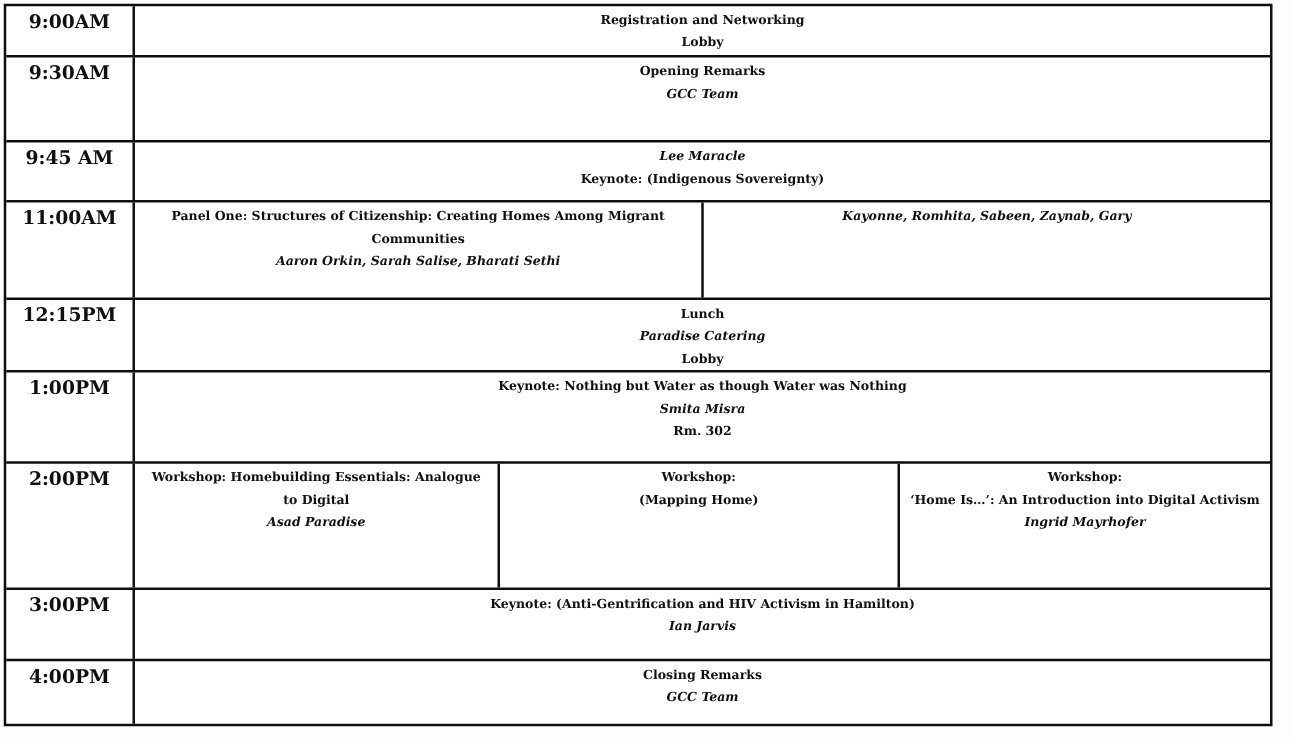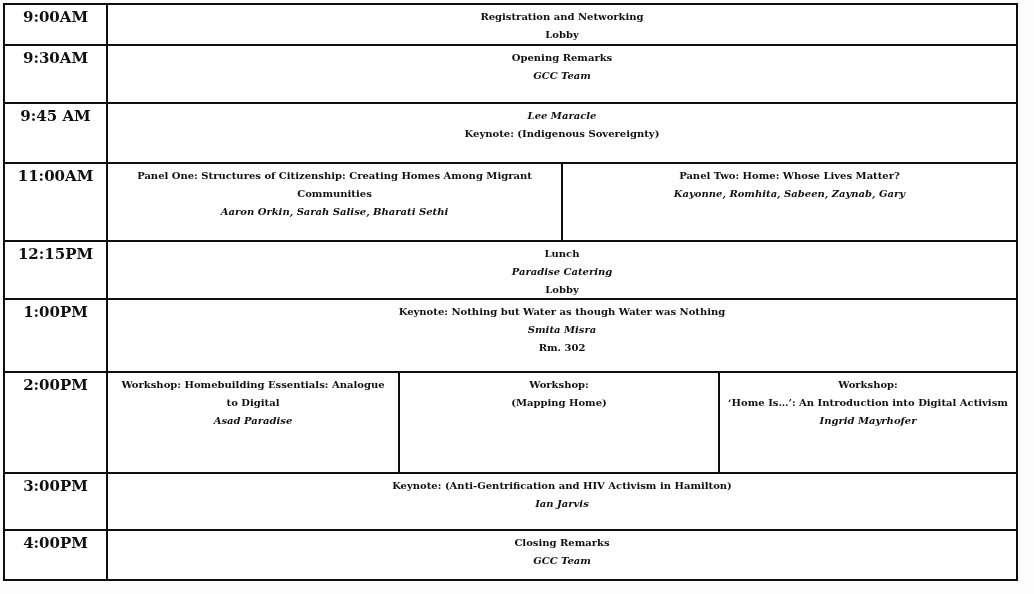--- a/index.html
+++ b/index.html
@@ -17,22 +17,22 @@
     border:2px solid #0e0e0e;
     background:#fff;
     display:flex;flex-direction:column;
   }
   .row{
     display:flex;box-sizing:border-box;flex:none;
     border-top:2px solid #0e0e0e;
   }
   .row.first{border-top:none;justify-content:space-between;}
   .r1{height:39px}
-  .r2{height:58px}
-  .r3{height:60px}
+  .r2{height:68px}
+  .r3{height:48px}
   .r4{height:78px}
   .r5{height:58px}
   .r6{height:73px}
   .r7{height:101px}
   .r8{height:57px}
   .r9{flex:1}
   .time{
     flex:0 0 103px;box-sizing:border-box;
     border-right:2px solid #0e0e0e;
     text-align:center;
@@ -89,21 +89,20 @@
     </div>
 
     <div class="row r4">
       <div class="time">11:00AM</div>
       <div class="cells">
         <div class="cell">
           <div class="ln">Panel One: Structures of Citizenship: Creating Homes Among Migrant Communities</div>
           <div class="ln it">Aaron Orkin, Sarah Salise, Bharati Sethi</div>
         </div>
         <div class="cell">
-          <div class="ln">Panel Two: Home: Whose Lives Matter?</div>
           <div class="ln it">Kayonne, Romhita, Sabeen, Zaynab, Gary</div>
         </div>
       </div>
     </div>
 
     <div class="row r5">
       <div class="time">12:15PM</div>
       <div class="cells">
         <div class="cell">
           <div class="ln">Lunch</div>

